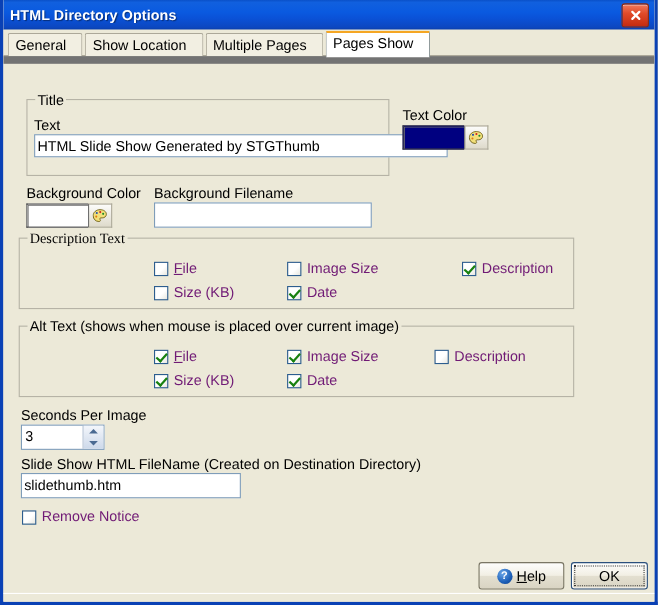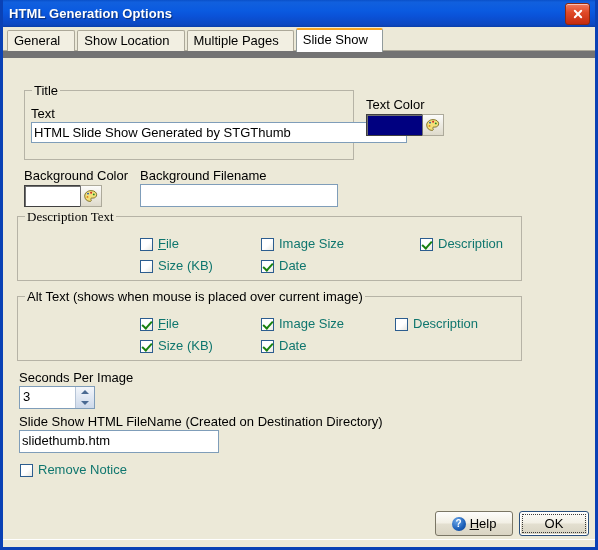--- a/index.html
+++ b/index.html
@@ -210,21 +210,21 @@
     content: "";
     position: absolute;
     left: 3px;
     top: 0px;
     width: 4px;
     height: 8px;
     border: solid #18810f;
     border-width: 0 2px 2px 0;
     transform: rotate(42deg);
   }
-  .cb-label { font-size: 13px; color: #0f766e; line-height: 14px; }
+  .cb-label { font-size: 13px; color: #701a75; line-height: 14px; }
   .acc { text-decoration: underline; }
 
   
   #spinner-wrap {
     position: absolute;
     box-sizing: border-box;
     border: 1px solid #7f9db9;
     background: #ffffff;
     display: flex;
     align-items: stretch;
@@ -306,29 +306,29 @@
     height: 1px;
     background: #ffffff;
   }
 </style>
 </head>
 <body>
 
 <div id="window" style="border-color: rgb(10, 65, 181);">
 
   <div id="titlebar">
-    <div id="title-text">HTML Generation Options</div>
+    <div id="title-text">HTML Directory Options</div>
     <div id="close-btn"></div>
   </div>
 
   <div id="tabstrip">
     <div class="tab">General</div>
     <div class="tab">Show Location</div>
     <div class="tab">Multiple Pages</div>
-    <div class="tab active">Slide Show</div>
+    <div class="tab active">Pages Show</div>
   </div>
 
   <div id="page">
 
     <div class="group" style="left:21px; top:32px; width:330px; height:70px;">
       <span class="group-title">Title</span>
     </div>
     <div class="lbl abs" style="left:28px; top:48px;">Text</div>
     <div class="textbox" style="left:28px; top:64px; width:376px; height:21px;" placeholder="">HTML Slide Show Generated by STGThumb</div>
 

